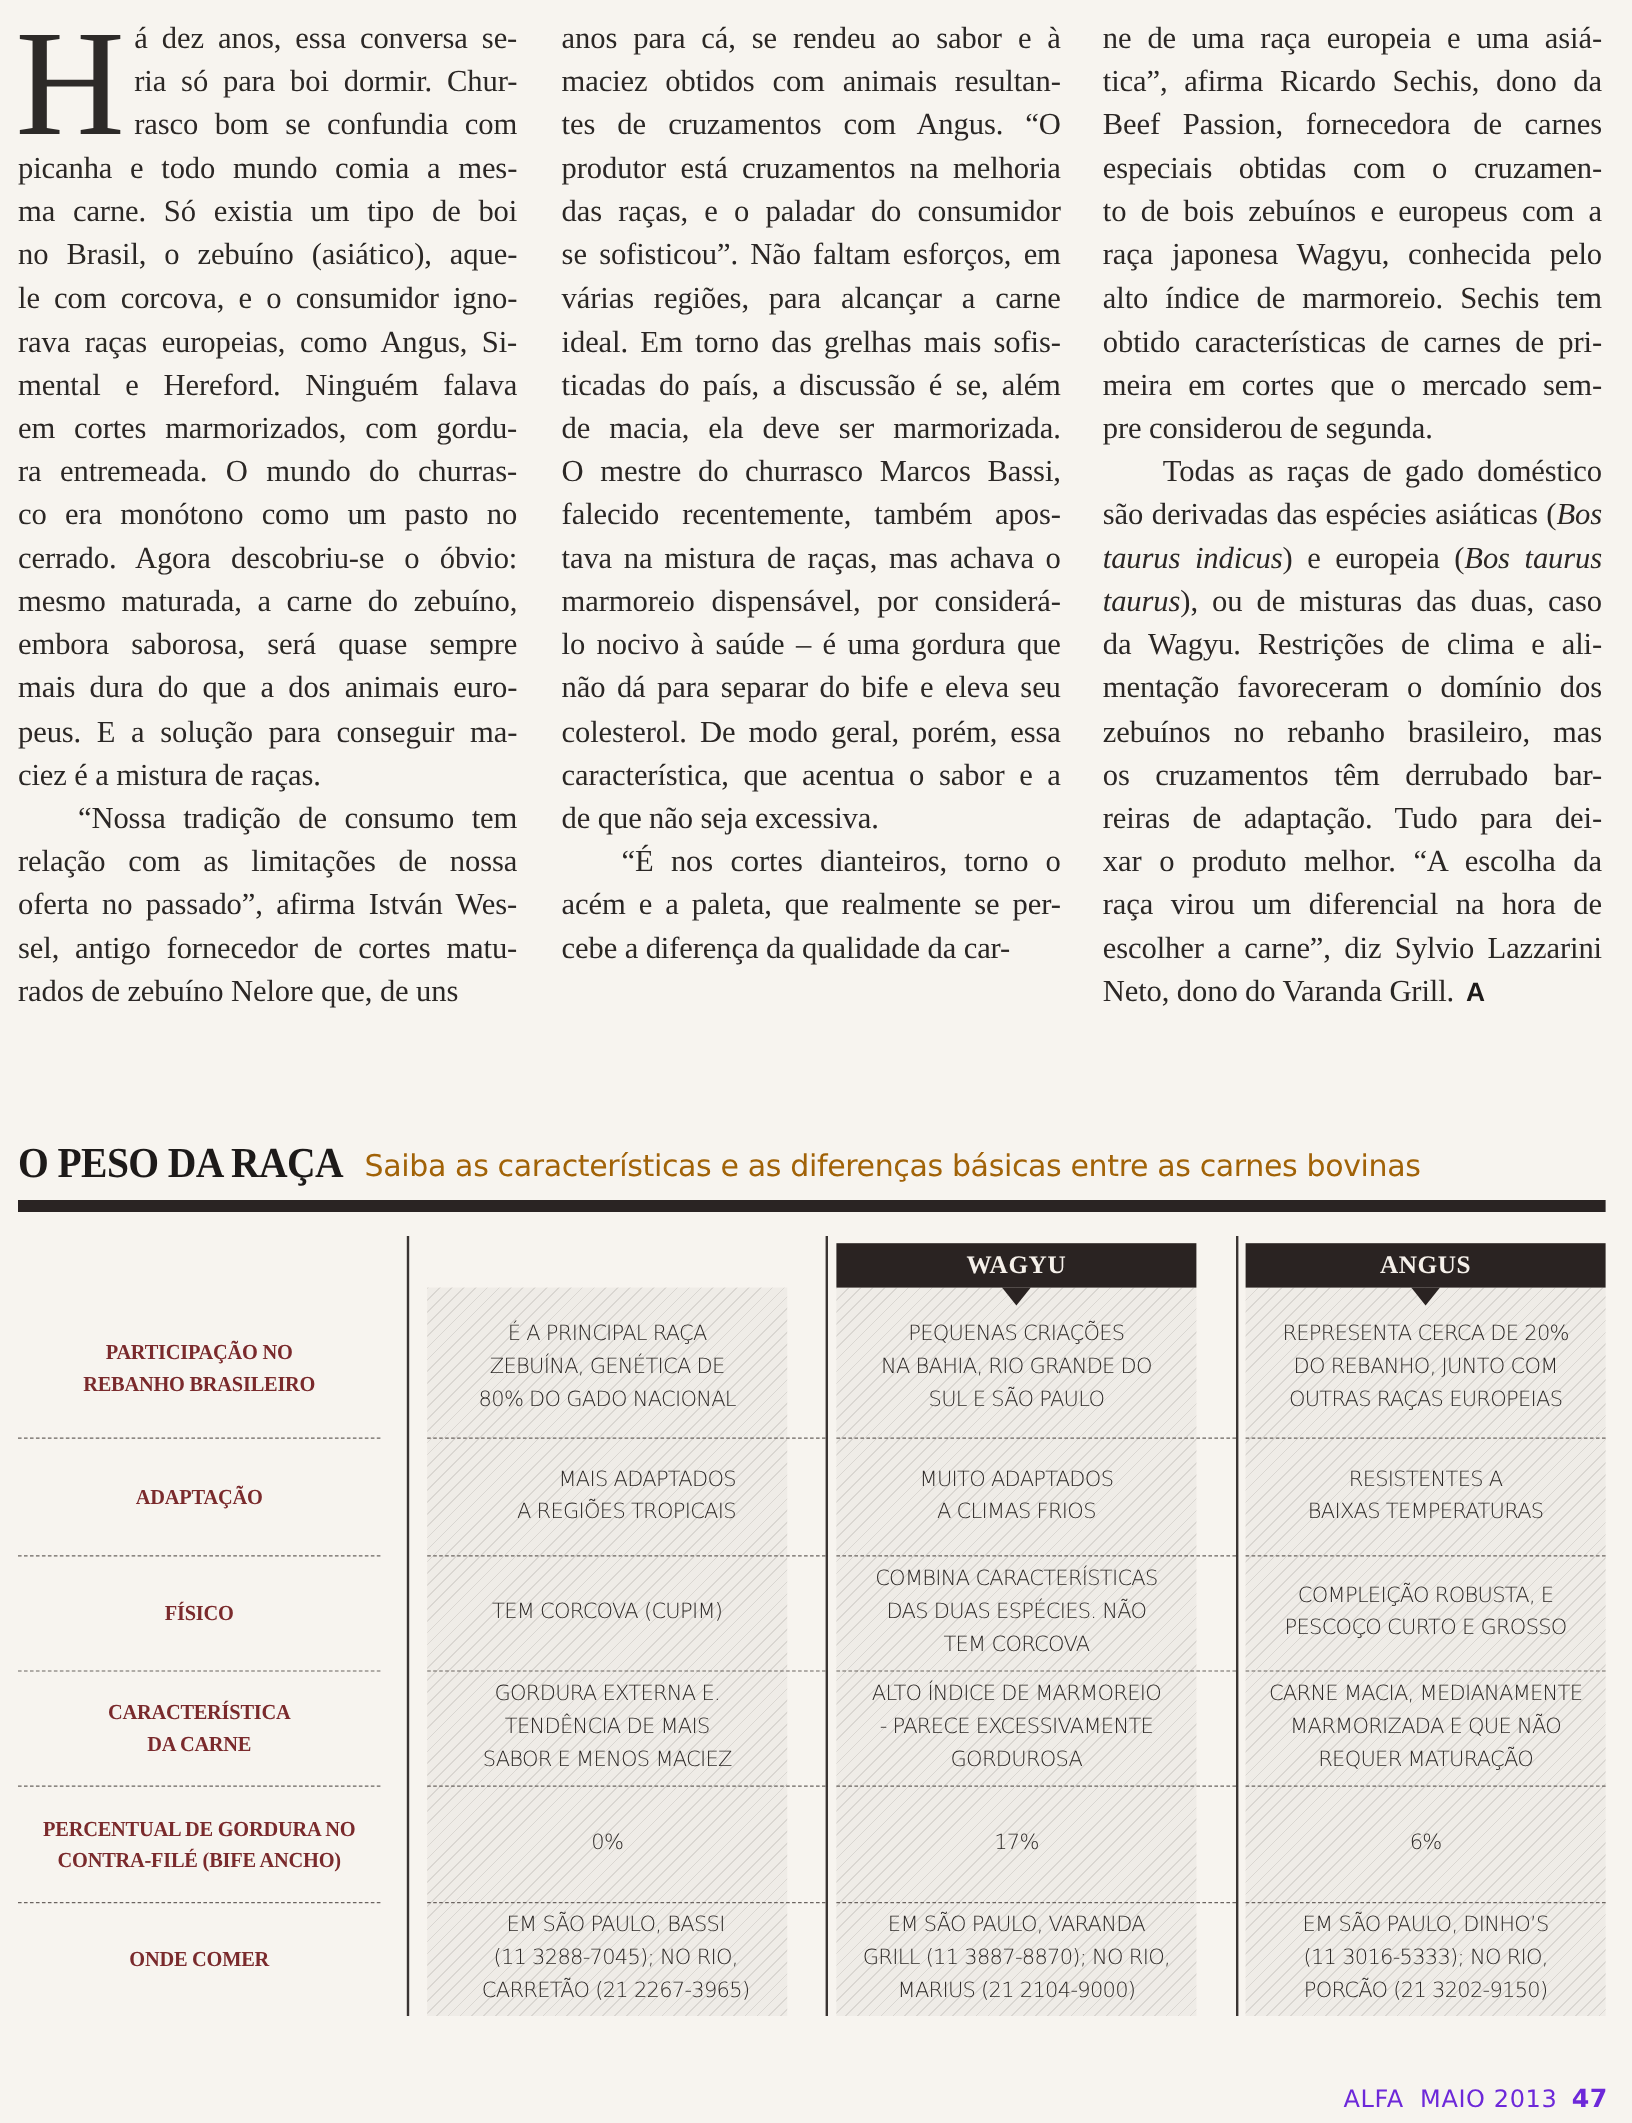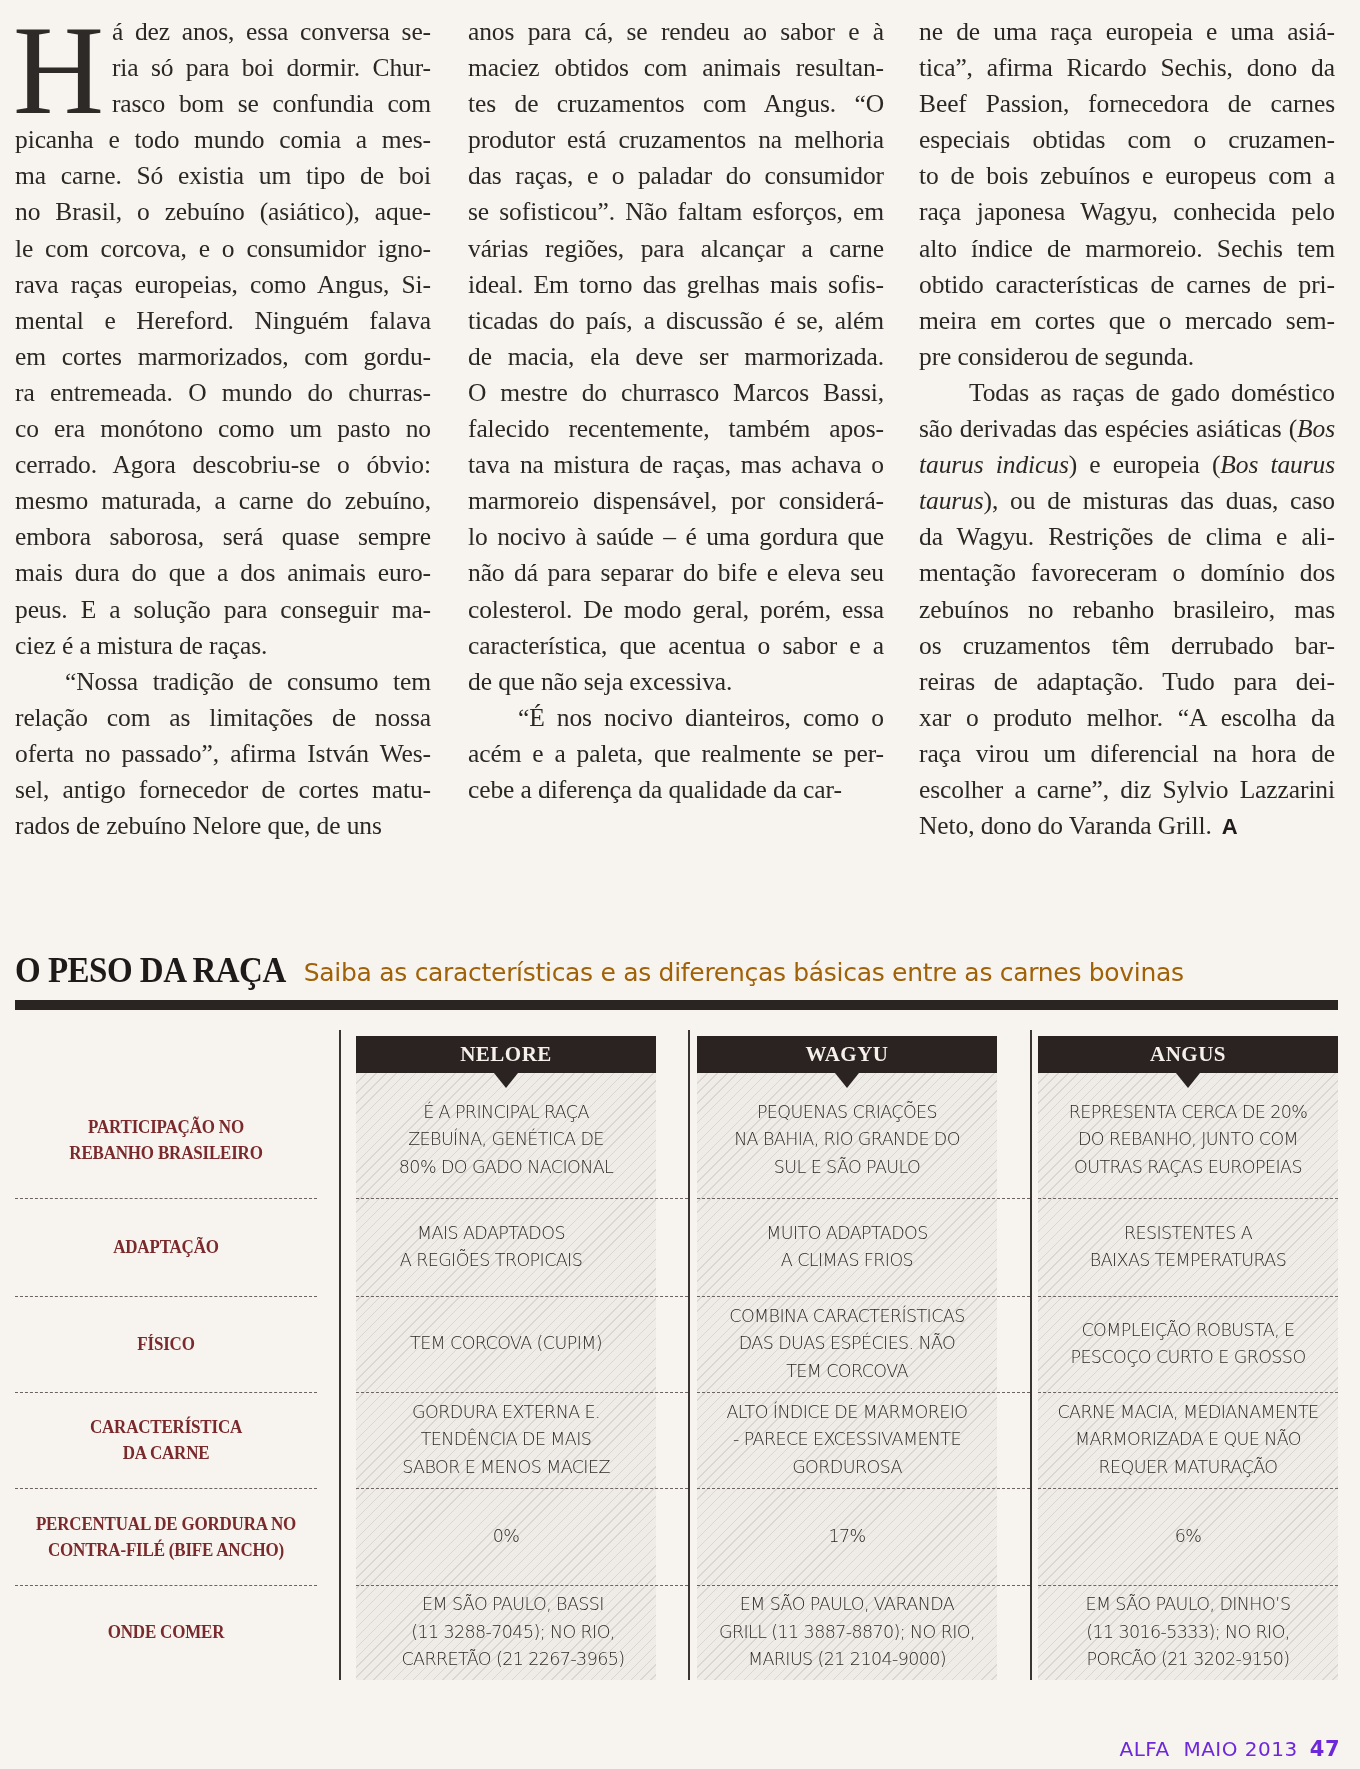--- a/index.html
+++ b/index.html
@@ -126,21 +126,21 @@
         <span class="line">de macia, ela deve ser marmorizada.</span>
         <span class="line">O mestre do churrasco Marcos Bassi,</span>
         <span class="line">falecido recentemente, também apos-</span>
         <span class="line">tava na mistura de raças, mas achava o</span>
         <span class="line">marmoreio dispensável, por considerá-</span>
         <span class="line">lo nocivo à saúde – é uma gordura que</span>
         <span class="line">não dá para separar do bife e eleva seu</span>
         <span class="line">colesterol. De modo geral, porém, essa</span>
         <span class="line">característica, que acentua o sabor e a</span>
         <span class="line last">de que não seja excessiva.</span>
-        <span class="line" style="padding-left: 50px;">“É nos nocivo dianteiros, como o</span>
+        <span class="line" style="padding-left: 50px;">“É nos cortes dianteiros, torno o</span>
         <span class="line">acém e a paleta, que realmente se per-</span>
         <span class="line last">cebe a diferença da qualidade da car-</span>
       </div>
   </div>
   <div class="col col3">
     <div class="lines"><span class="line">ne de uma raça europeia e uma asiá-</span><span class="line">tica”, afirma Ricardo Sechis, dono da</span><span class="line">Beef Passion, fornecedora de carnes</span><span class="line">especiais obtidas com o cruzamen-</span><span class="line">to de bois zebuínos e europeus com a</span><span class="line">raça japonesa Wagyu, conhecida pelo</span><span class="line">alto índice de marmoreio. Sechis tem</span><span class="line">obtido características de carnes de pri-</span><span class="line">meira em cortes que o mercado sem-</span><span class="line last">pre considerou de segunda.</span><span class="line" style="padding-left: 50px;">Todas as raças de gado doméstico</span><span class="line">são derivadas das espécies asiáticas (<span class="it">Bos</span></span><span class="line"><span class="it">taurus indicus</span>) e europeia (<span class="it">Bos taurus</span></span><span class="line"><span class="it">taurus</span>), ou de misturas das duas, caso</span><span class="line">da Wagyu. Restrições de clima e ali-</span><span class="line">mentação favoreceram o domínio dos</span><span class="line">zebuínos no rebanho brasileiro, mas</span><span class="line">os cruzamentos têm derrubado bar-</span><span class="line">reiras de adaptação. Tudo para dei-</span><span class="line">xar o produto melhor. “A escolha da</span><span class="line">raça virou um diferencial na hora de</span><span class="line">escolher a carne”, diz Sylvio Lazzarini</span><span class="line last" style="display: inline;">Neto, dono do Varanda Grill.</span><span class="end-mark">A</span></div>
   </div>
 </div>
 
 <div class="box-title">
@@ -150,23 +150,20 @@
 
 <div class="tbl">
   <div class="hatch" style="left:356px;width:300px"></div>
   <div class="hatch" style="left:697px;width:300px"></div>
   <div class="hatch" style="left:1038px;width:300px"></div>
 
   <div class="vline" style="left:339px"></div>
   <div class="vline" style="left:688px"></div>
   <div class="vline" style="left:1030px"></div>
 
-  <div class="col-head" style="left:356px;width:300px">
-    <span>NELORE</span><span class="arrow"></span>
-  </div>
   <div class="col-head" style="left:697px;width:300px">
     <span>WAGYU</span><span class="arrow"></span>
   </div>
   <div class="col-head" style="left:1038px;width:300px">
     <span>ANGUS</span><span class="arrow"></span>
   </div>
 
   <div id="rows">
       <div class="row-label" style="top: 52px; height: 116px; white-space: pre-line;">PARTICIPAÇÃO NO
 REBANHO BRASILEIRO</div>
@@ -177,21 +174,21 @@
 NA BAHIA, RIO GRANDE DO
 SUL E SÃO PAULO</div>
       <div class="cell" style="left: 1038px; width: 300px; top: 52px; height: 116px; white-space: pre-line;">REPRESENTA CERCA DE 20%
 DO REBANHO, JUNTO COM
 OUTRAS RAÇAS EUROPEIAS</div>
       <div class="hdiv" style="left: 15px; width: 302px; top: 168px;"></div>
       <div class="hdiv" style="left: 356px; width: 332px; top: 168px;"></div>
       <div class="hdiv" style="left: 697px; width: 333px; top: 168px;"></div>
       <div class="hdiv" style="left: 1038px; width: 300px; top: 168px;"></div>
       <div class="row-label" style="top: 168px; height: 98px; white-space: pre-line;">ADAPTAÇÃO</div>
-      <div class="cell" style="left: 341px; width: 300px; top: 168px; height: 98px; white-space: pre-line;">MAIS ADAPTADOS
+      <div class="cell" style="left: 372px; width: 300px; top: 168px; height: 98px; white-space: pre-line; text-align: right;">MAIS ADAPTADOS
 A REGIÕES TROPICAIS</div>
       <div class="cell" style="left: 697px; width: 300px; top: 168px; height: 98px; white-space: pre-line;">MUITO ADAPTADOS
 A CLIMAS FRIOS</div>
       <div class="cell" style="left: 1038px; width: 300px; top: 168px; height: 98px; white-space: pre-line;">RESISTENTES A
 BAIXAS TEMPERATURAS</div>
       <div class="hdiv" style="left: 15px; width: 302px; top: 266px;"></div>
       <div class="hdiv" style="left: 356px; width: 332px; top: 266px;"></div>
       <div class="hdiv" style="left: 697px; width: 333px; top: 266px;"></div>
       <div class="hdiv" style="left: 1038px; width: 300px; top: 266px;"></div>
       <div class="row-label" style="top: 266px; height: 96px; white-space: pre-line;">FÍSICO</div>

